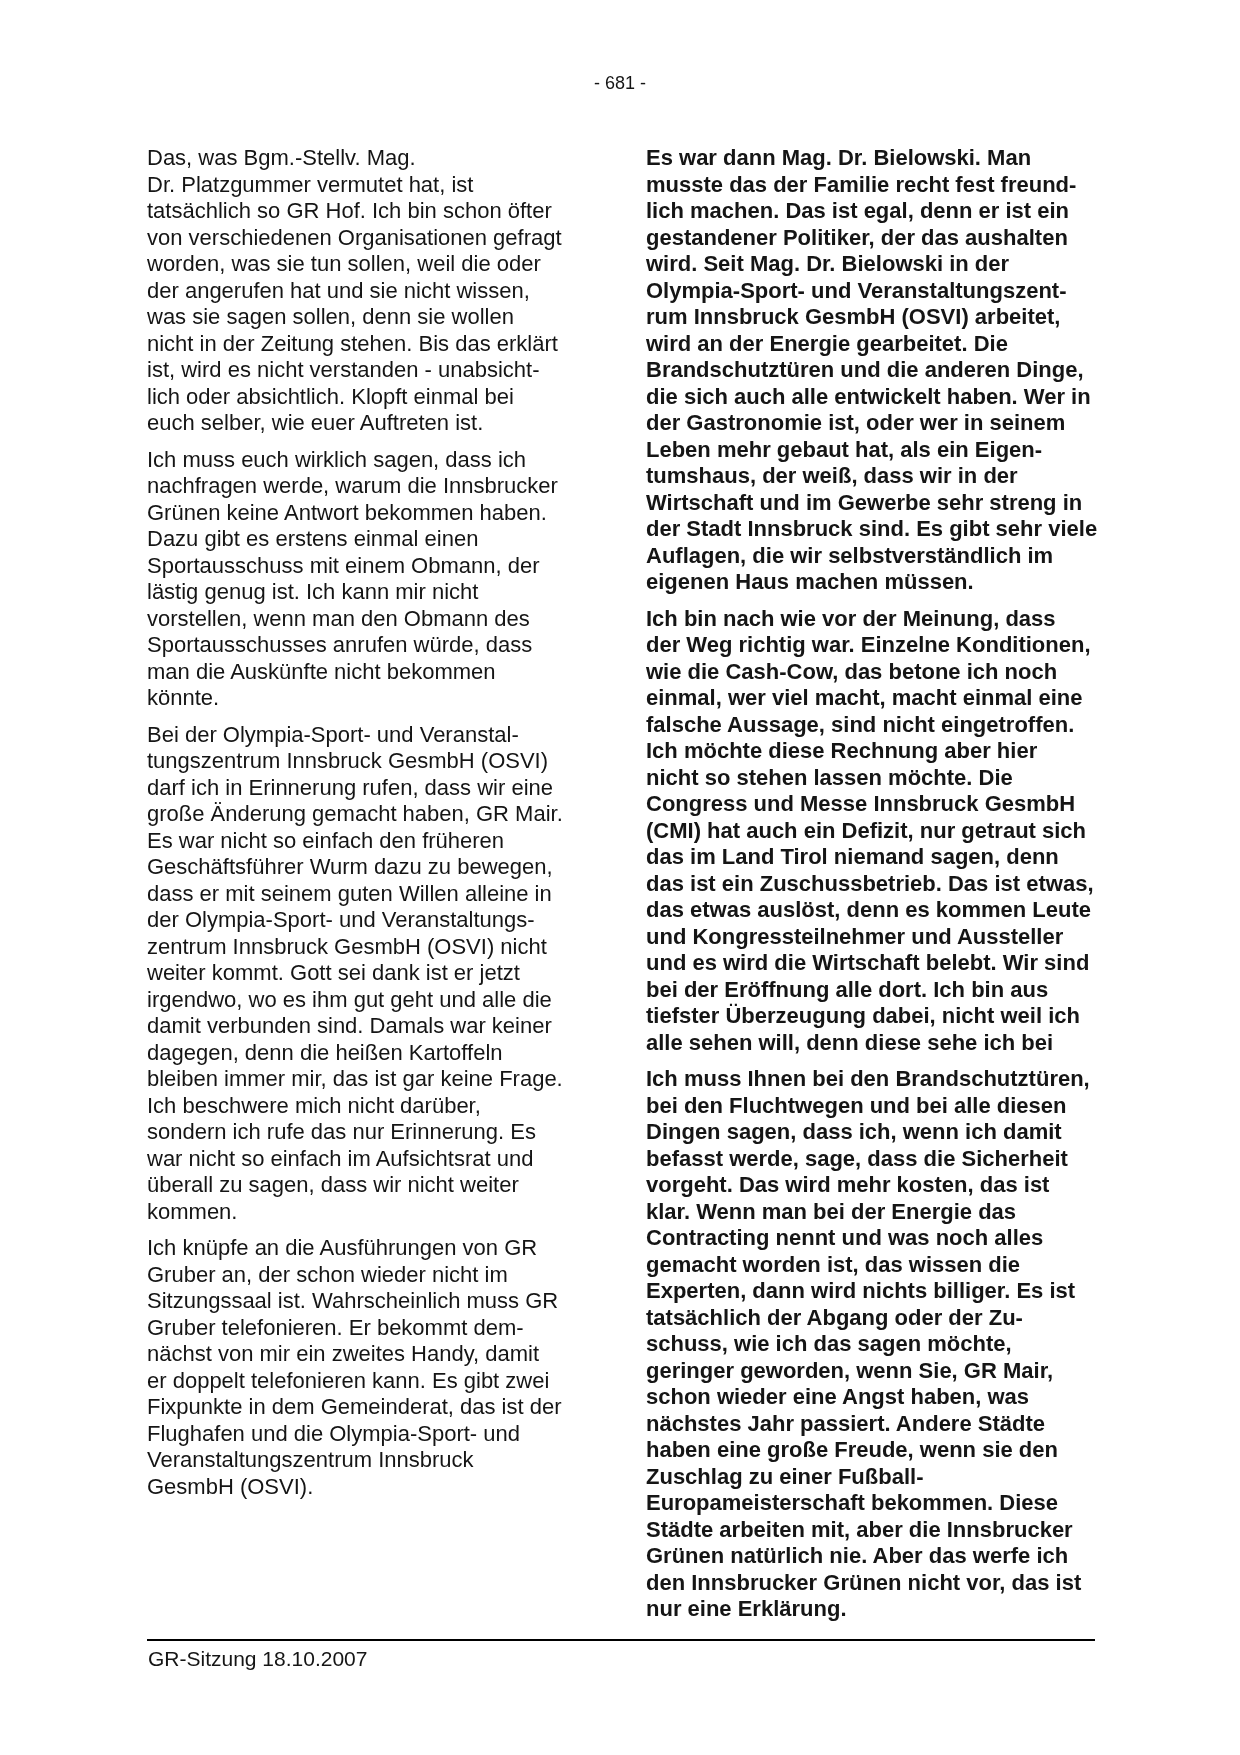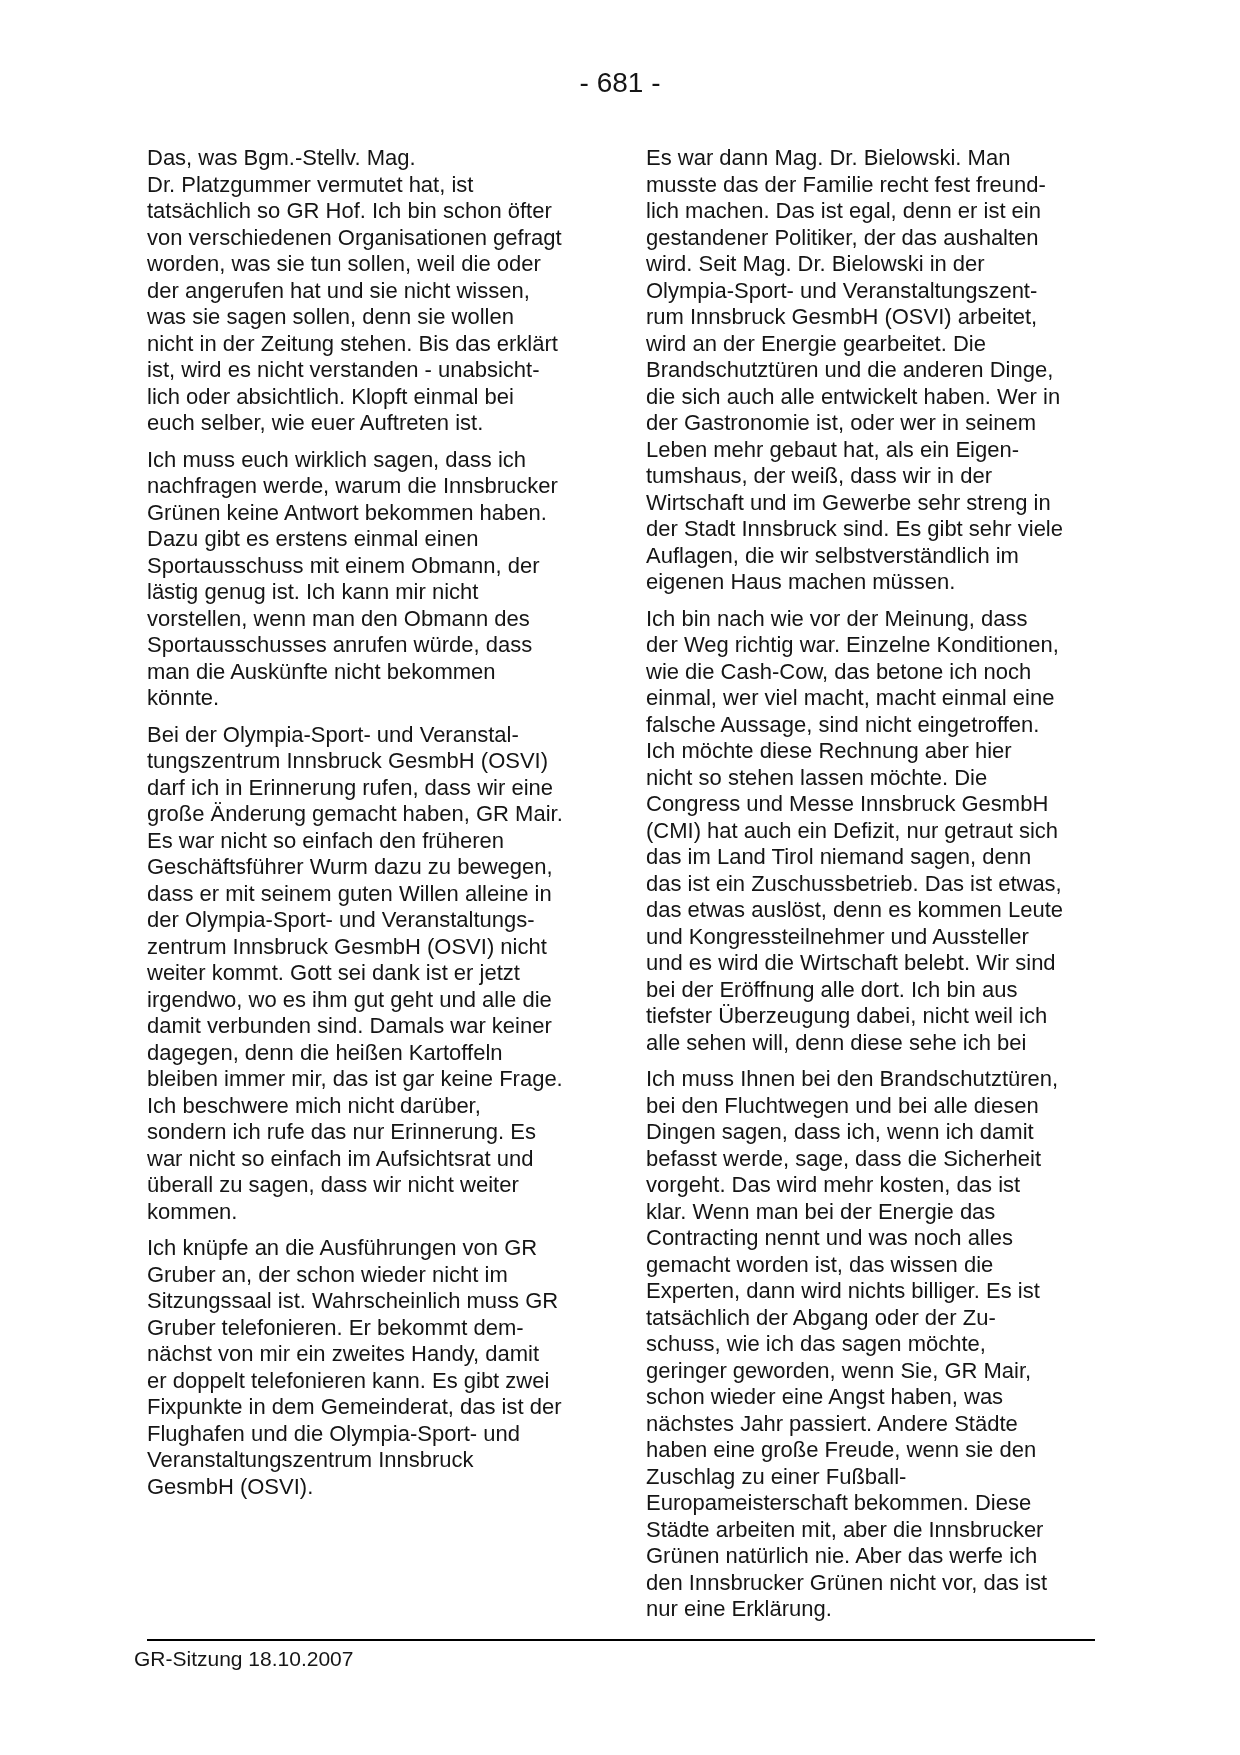--- a/index.html
+++ b/index.html
@@ -14,49 +14,49 @@
     background: #ffffff;
     color: #111111;
     font-family: "Liberation Sans", "DejaVu Sans", sans-serif;
   }
   .page-number {
     position: absolute;
     top: 70px;
     left: 0;
     width: 1240px;
     text-align: center;
-    font-size: 28px;
+    font-size: 18px;
     line-height: 26px;
     color: #151515;
   }
   .col {
     position: absolute;
     top: 145px;
     font-size: 22px;
     line-height: 26.5px;
     white-space: pre-line;
     color: #151515;
   }
   .col p {
     margin: 0 0 10px 0;
     padding: 0;
   }
   .col-left  { left: 147px; width: 505px; }
-  .col-right { left: 646px; width: 525px; }
+  .col-right { left: 646px; width: 525px; font-weight: bold; }
   .footer-rule {
     position: absolute;
     left: 147px;
     top: 1639px;
     width: 948px;
     height: 2px;
     background: #000000;
   }
   .footer-text {
     position: absolute;
-    left: 134px;
+    left: 148px;
     top: 1646px;
     font-size: 21px;
     line-height: 26px;
     color: #151515;
   }
 </style>
 </head>
 <body>
 
 <div>

